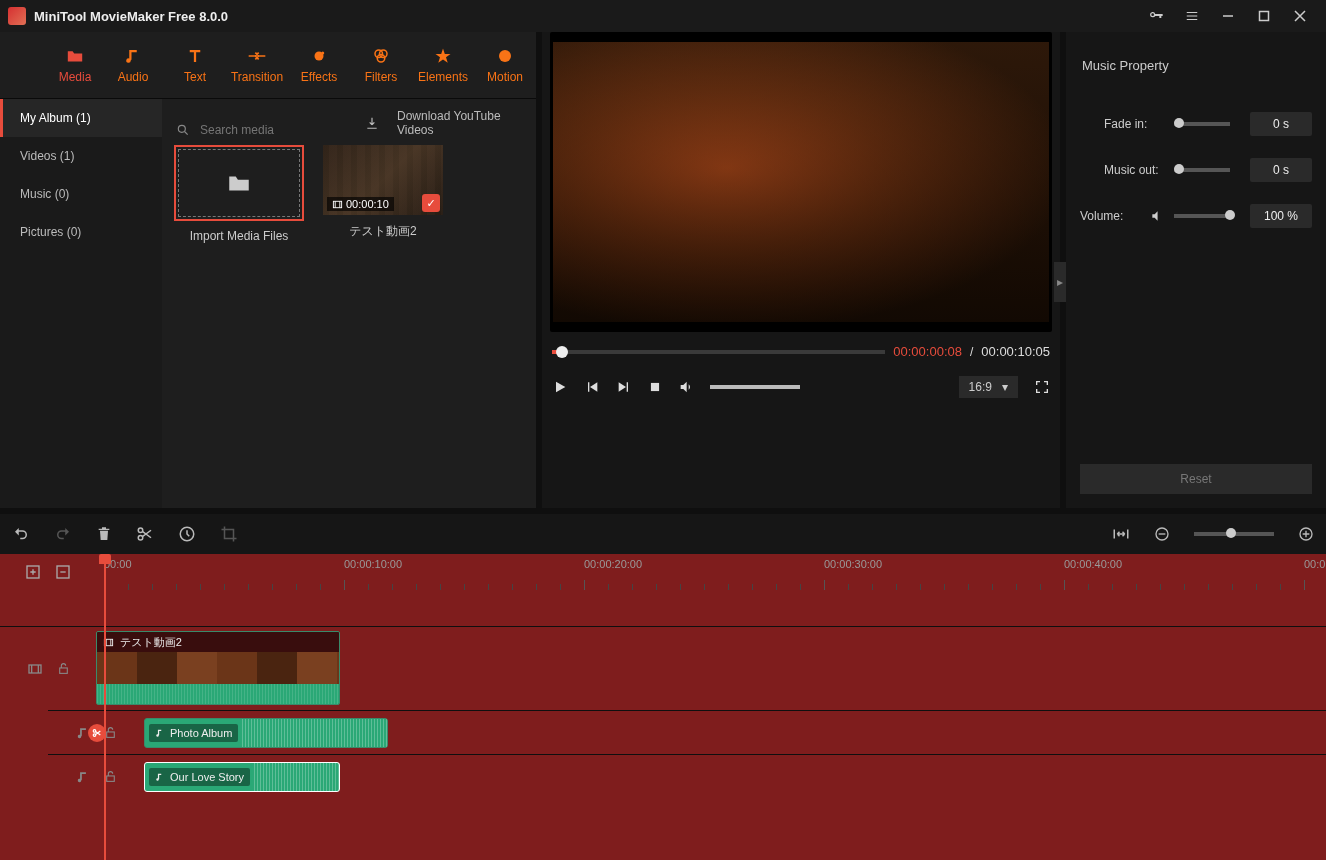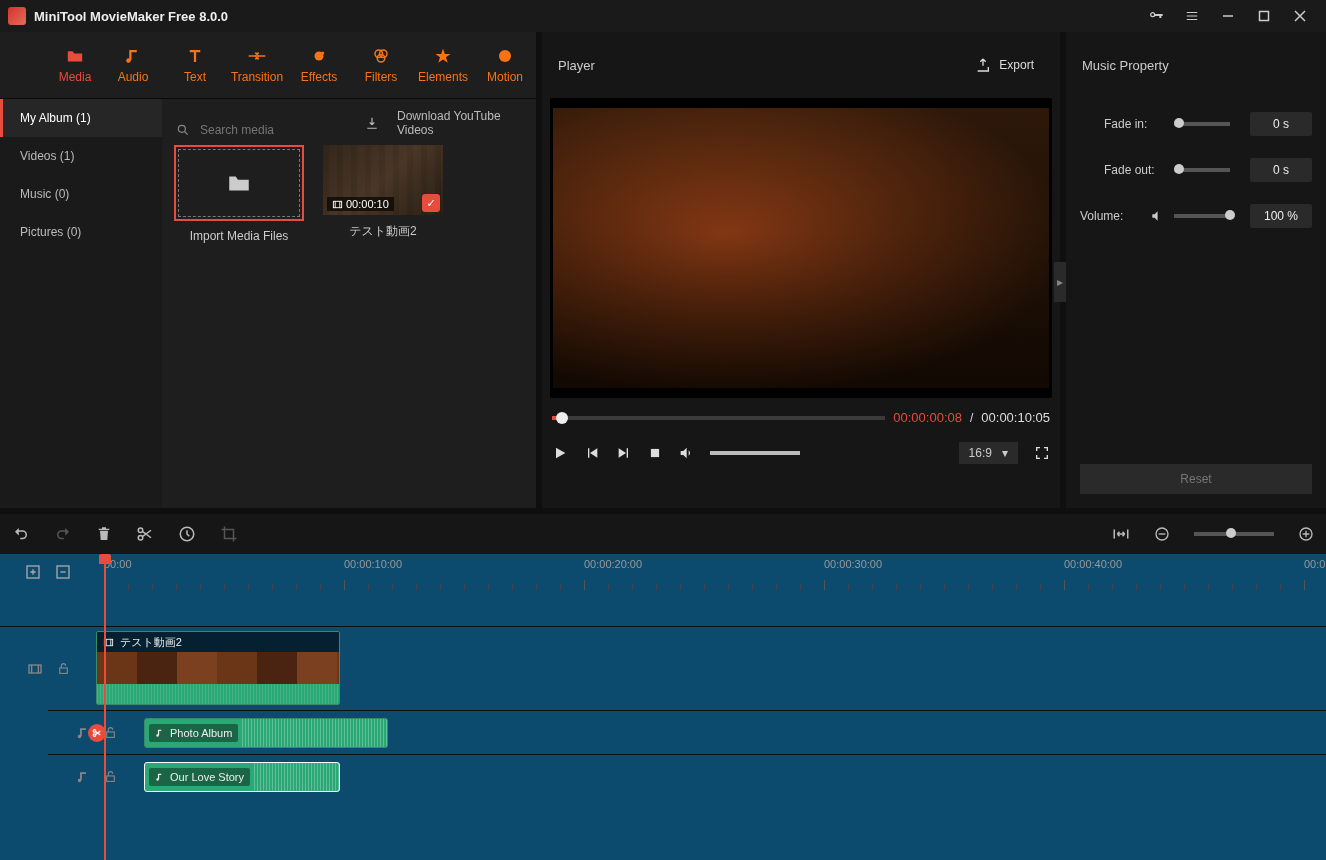--- a/index.html
+++ b/index.html
@@ -82,21 +82,21 @@
 .expand-handle { position: absolute; width: 12px; height: 40px; background: #2a2a2a; display: flex; align-items: center; justify-content: center; }
 
 
 .tl-toolbar { height: 40px; background: #161616; margin-top: 6px; display: flex; align-items: center; padding: 0 12px; gap: 24px; }
 .tlbtn { color: #ccc; cursor: pointer; opacity: .9; }
 .tlbtn.dim { opacity: .35; }
 .tl-toolbar .spacer { flex: 1; }
 .zoom-slider { width: 80px; height: 4px; background: #555; position: relative; }
 .zoom-slider .knob { position: absolute; left: 40%; top:-4px; width:10px; height:10px; background:#ccc; border-radius:50%; }
 
-.timeline { background: #0c4a6e; height: 306px; display: flex; flex-direction: column; position: relative; overflow: hidden; }
+.timeline { background: #7f1d1d; height: 306px; display: flex; flex-direction: column; position: relative; overflow: hidden; }
 .ruler-row { height: 36px; display: flex; align-items: center; }
 .track-head-col { width: 96px; display: flex; align-items: center; justify-content: center; gap: 14px; color: #888; }
 .ruler { flex: 1; position: relative; height: 36px; }
 .ruler .ticks { position: absolute; inset: 0; }
 .tick-major { position: absolute; top: 4px; font-size: 11px; color: #999; }
 .tick-line { position: absolute; bottom: 0; width: 1px; height: 10px; background: #555; }
 .tick-line.minor { height: 6px; background: #444; }
 
 .track-row { height: 64px; display: flex; align-items: center; border-top: 1px solid #0f0f0f; }
 .track-row.audio { height: 44px; margin-left: 48px; }
@@ -284,31 +284,20 @@
               <div class="check-badge">✓</div>
             </div>
             <div class="thumb-label">テスト動画2</div>
           </div>
         </div>
       </div>
     </div>
   </div>
 
   <div class="panel-player">
-    <div class="player-header">
-      <div class="ptitle">Player</div>
-      <div class="export-btn">
-        <span>
-            <svg width="16" height="16" viewBox="0 0 24 24" fill="none" stroke="currentColor" stroke-width="2">
-              <path d="M12 3v10m0-10l-4 4m4-4l4 4M4 21h16v-6"></path>
-            </svg>
-          </span>
-        <span>Export</span>
-      </div>
-    </div>
     <div class="preview">
         <div class="preview-img"></div>
       </div>
     <div class="pbar-row">
       <div class="pbar">
           <div class="pbar-fill"></div>
           <div class="pbar-knob"></div>
         </div>
       <span class="ptime-cur">00:00:00:08</span>
       <span style="color:#ddd"> / </span>
@@ -362,21 +351,21 @@
     <div class="prop-body">
       <div class="prop-row">
         <div class="plabel">Fade in:</div>
         <div class="mini-slider">
             <div class="knob"></div>
           </div>
         <div style="flex:1"></div>
         <div class="val-box">0 s</div>
       </div>
       <div class="prop-row">
-        <div class="plabel">Fade out:</div>
+        <div class="plabel">Music out:</div>
         <div class="mini-slider">
             <div class="knob"></div>
           </div>
         <div style="flex:1"></div>
         <div class="val-box">0 s</div>
       </div>
       <div class="prop-row">
         <div class="plabel">Volume:</div>
         <span style="color:#ccc">
             <svg width="14" height="14" viewBox="0 0 24 24" fill="currentColor">

